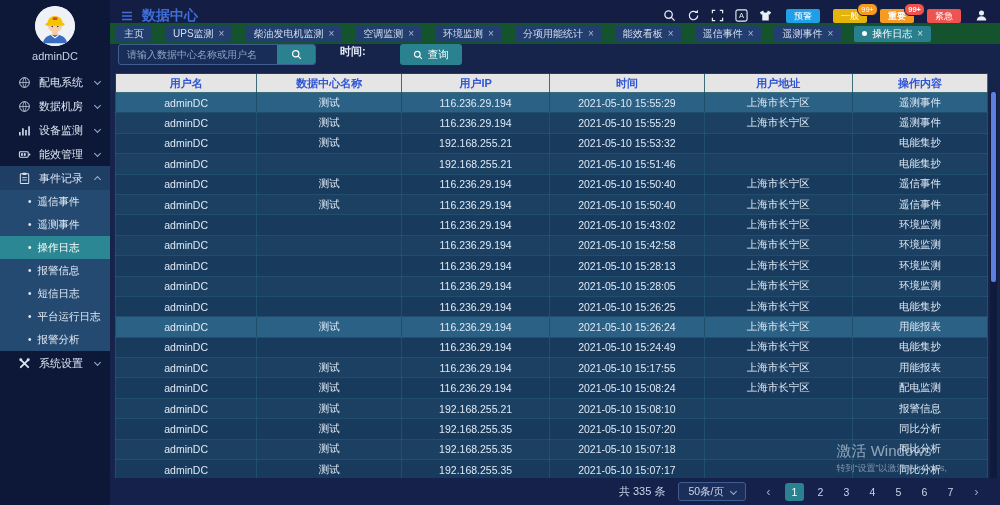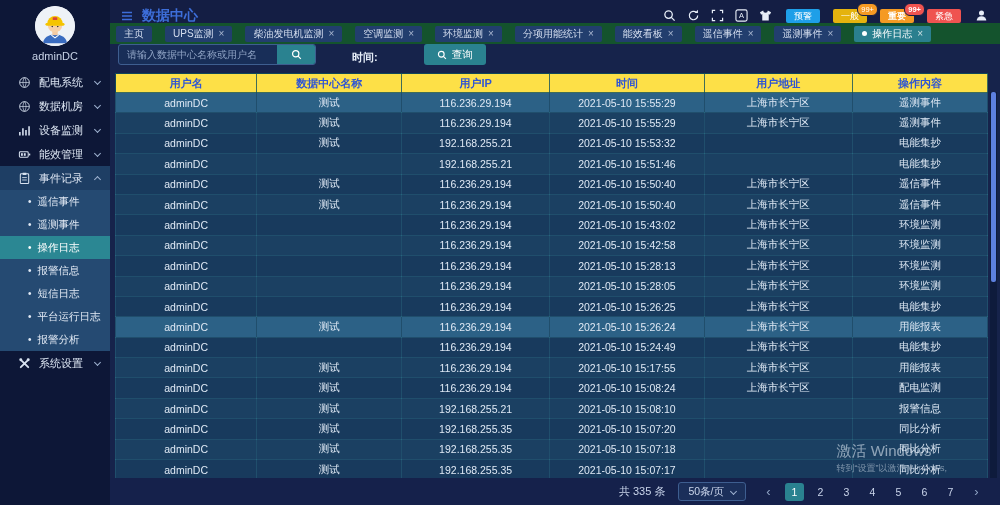--- a/index.html
+++ b/index.html
@@ -35,37 +35,37 @@
   .act svg{width:13px;height:13px;display:block;}
   .badge{position:relative;font-size:9px;color:#fff;padding:2px 8px;border-radius:2px;cursor:pointer;line-height:10px;}
   .badge .bubble{position:absolute;top:-6px;right:-11px;font-size:7.5px;line-height:9px;padding:1px 3px;border-radius:6px;color:#fff;border:1px solid #141E44;}
 
   .tabbar{height:21px;background:#14532d;display:flex;align-items:center;padding:0 6px;gap:13px;}
   .tab{height:16px;background:#223E6E;color:#D6DFF0;font-size:10px;padding:0 8px;border-radius:2px;display:flex;align-items:center;gap:5px;cursor:pointer;white-space:nowrap;}
   .tab .close{font-size:10px;opacity:.75;}
   .tab.active{background:#2A7F8E;color:#fff;}
   .tab .dot{width:5px;height:5px;border-radius:50%;background:#fff;}
 
-  .filterbar{height:29px;display:flex;align-items:flex-end;padding:0 10px 8px 8px;gap:24px;}
+  .filterbar{height:29px;display:flex;align-items:flex-start;padding:0 10px 8px 8px;gap:12px;}
   .searchbox{display:flex;height:21px;border:1px solid #3E5E90;border-radius:3px;overflow:hidden;background:#182E58;}
   .searchbox input{background:transparent;border:0;color:#D8E2F0;font-size:10px;padding:0 8px;width:158px;outline:none;font-family:"Liberation Sans",sans-serif;}
   .searchbox input::placeholder{color:#8FA3C4;}
   .btn-search{width:38px;background:#2A8290;border:0;display:flex;align-items:center;justify-content:center;color:#fff;cursor:pointer;}
   .btn-search svg{width:11px;height:11px;}
   .time-label{color:#E3EBF6;font-size:11px;font-weight:bold;margin-left:12px;}
   .date-range{display:flex;align-items:center;gap:9px;height:21px;border:1px solid #3E5E90;background:#182E58;border-radius:3px;padding:0 10px;color:#D8E2F0;font-size:10.5px;cursor:pointer;}
   .date-range .cal{width:12px;height:12px;color:#A9BEDC;}
   .date-range .cal svg{width:12px;height:12px;display:block;}
   .btn-query{height:21px;background:#2A8290;color:#fff;font-size:10.5px;border:0;border-radius:3px;display:flex;align-items:center;gap:5px;padding:0 13px;margin-left:22px;cursor:pointer;font-family:"Liberation Sans",sans-serif;}
   .btn-query svg{width:10px;height:10px;}
 
   
   .table-wrap{position:relative;flex:1;margin:0 3px 0 5px;overflow:hidden;}
   table{width:calc(100% - 9px);border-collapse:collapse;table-layout:fixed;}
-  th{height:19px;background:#fde047;color:#2F55D4;font-size:11px;font-weight:bold;border:1px solid rgba(16,80,92,.8);}
+  th{height:19px;background:#e5e5e5;color:#2F55D4;font-size:11px;font-weight:bold;border:1px solid rgba(16,80,92,.8);}
   td{height:20.4px;font-size:10.5px;color:#DFE9F5;text-align:center;border:1px solid rgba(42,122,142,.5);background:#183A5D;white-space:nowrap;overflow:hidden;}
   tr:nth-child(even) td{background:#1B4062;}
   tr.hl td{background:#2C6186;}
   .vscroll{position:absolute;right:0;top:19px;bottom:0;width:7px;background:#0E1B3C;}
   .vscroll .thumb{position:absolute;top:0;left:1px;width:5px;height:190px;background:#5D80E0;border-radius:2px;}
   .watermark{position:absolute;right:50px;bottom:3px;pointer-events:none;z-index:5;text-align:left;}
   .wm1{font-size:15px;color:rgba(222,232,242,.6);}
   .wm2{font-size:9px;color:rgba(205,218,232,.55);margin-top:1px;}
 
   

